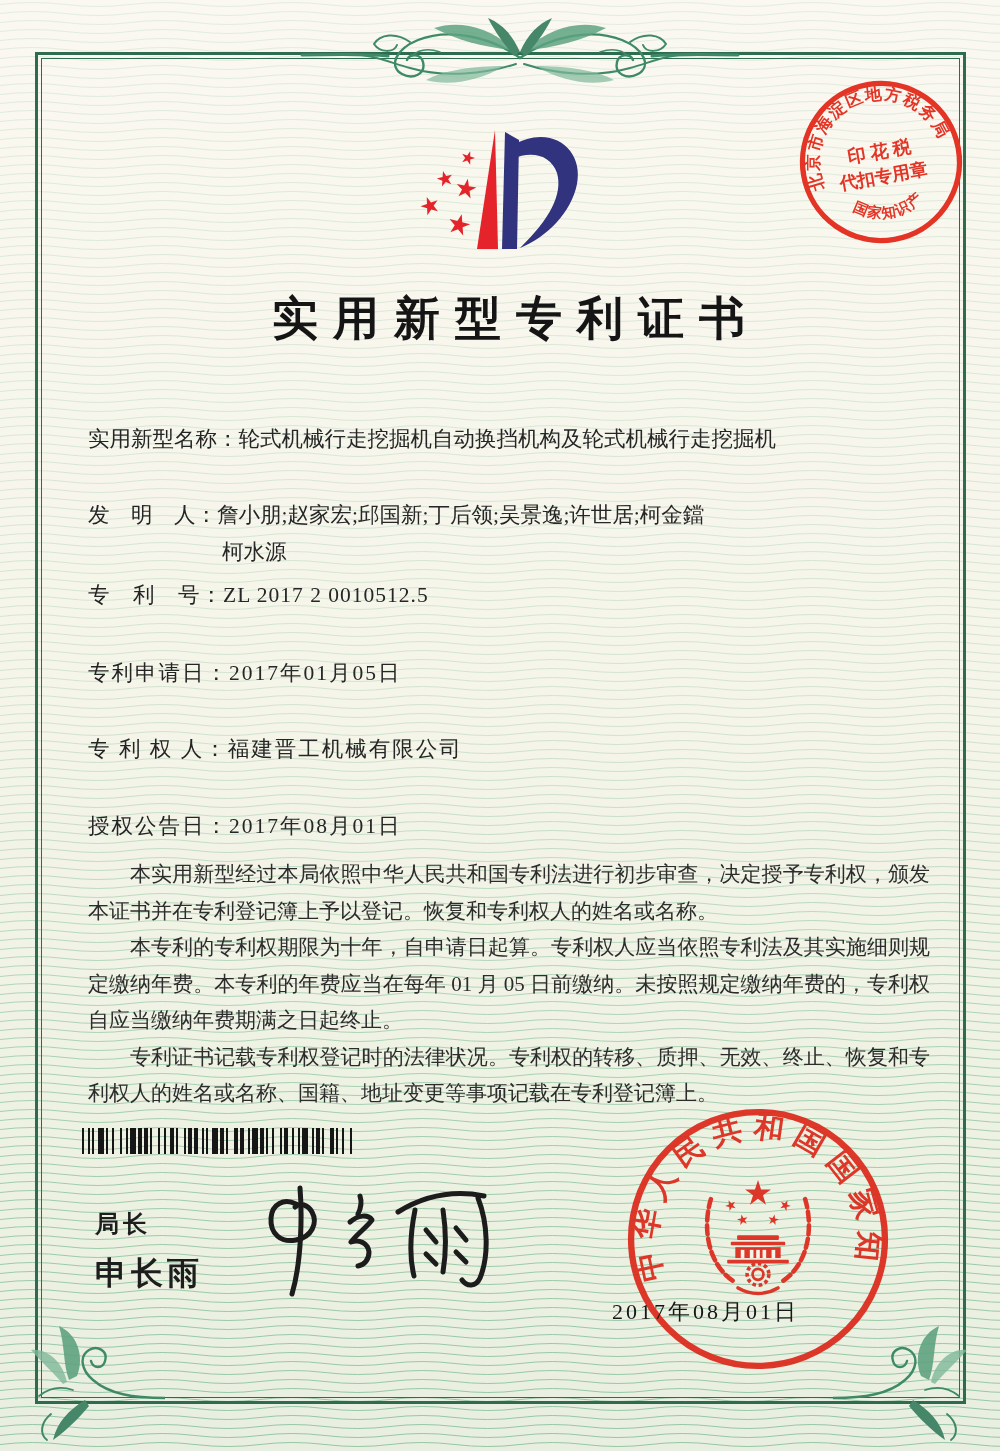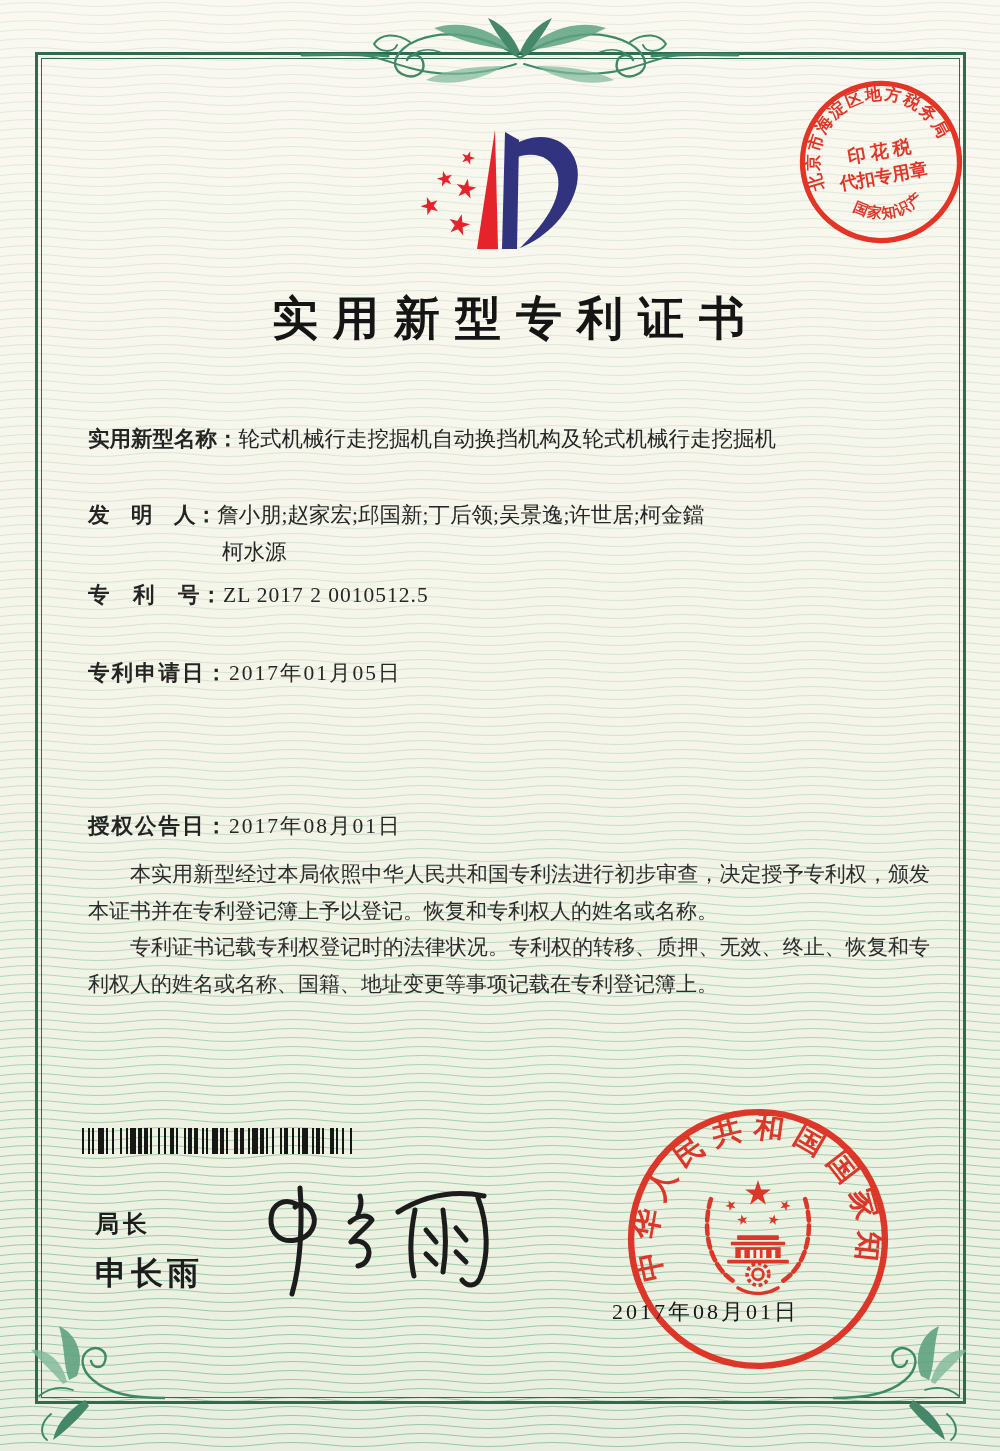--- a/index.html
+++ b/index.html
@@ -26,21 +26,21 @@
     position:absolute;left:93px;top:130px;z-index:3;
     font-size:22px;letter-spacing:6px;color:#3a3a3a;
   }
   .logo{position:absolute;left:400px;top:106px;width:212px;height:162px;z-index:3;}
   .tax-stamp{position:absolute;left:795px;top:76px;width:172px;height:172px;z-index:4;transform:rotate(-10deg);}
   .title{
     position:absolute;left:0;top:288px;width:1000px;text-align:center;z-index:3;
     font-size:46px;font-weight:bold;letter-spacing:15px;color:#151515;padding-left:16px;
   }
   .row{position:absolute;left:88px;width:840px;font-size:21.5px;color:#262626;z-index:3;white-space:nowrap;}
-  .row .lbl{color:#242424;font-weight:bold;}
+  .row .lbl{color:#242424;}
   .row-name{top:424px;}
   .row-inv{top:500px;}
   .row-inv2{top:537px;left:222px;}
   .row-patno{top:580px;letter-spacing:1px;}
   .row-filing{top:658px;letter-spacing:2px;}
   .row-patentee{top:734px;letter-spacing:2px;}
   .row-grant{top:811px;letter-spacing:2px;}
   .paras{position:absolute;left:88px;top:856px;width:842px;z-index:3;}
   .paras p{margin:0;text-indent:2em;font-size:21px;line-height:36.5px;color:#2c2c2c;text-align:justify;}
   .barcode{position:absolute;left:82px;top:1128px;width:276px;height:26px;z-index:3;display:flex;align-items:stretch;}
@@ -161,26 +161,30 @@
   </div>
   <div class="row row-inv2">
     <span>柯水源</span>
   </div>
   <div class="row row-patno">
     <span class="lbl">专　利　号：</span><span>ZL 2017 2 0010512.5</span>
   </div>
   <div class="row row-filing">
     <span class="lbl">专利申请日：</span><span>2017年01月05日</span>
   </div>
+  <div class="row row-patentee">
+    <span class="lbl">专 利 权 人：</span><span>福建晋工机械有限公司</span>
+  </div>
   <div class="row row-grant">
     <span class="lbl">授权公告日：</span><span>2017年08月01日</span>
   </div>
 
   <div class="paras">
     <p>本实用新型经过本局依照中华人民共和国专利法进行初步审查，决定授予专利权，颁发本证书并在专利登记簿上予以登记。恢复和专利权人的姓名或名称。</p>
+    <p>本专利的专利权期限为十年，自申请日起算。专利权人应当依照专利法及其实施细则规定缴纳年费。本专利的年费应当在每年 01 月 05 日前缴纳。未按照规定缴纳年费的，专利权自应当缴纳年费期满之日起终止。</p>
     <p>专利证书记载专利权登记时的法律状况。专利权的转移、质押、无效、终止、恢复和专利权人的姓名或名称、国籍、地址变更等事项记载在专利登记簿上。</p>
   </div>
 
   <div class="barcode">
       <span style="width:2px;background:#161616"></span>
       <span style="width:4px;background:transparent"></span>
       <span style="width:2px;background:#161616"></span>
       <span style="width:2px;background:transparent"></span>
       <span style="width:2px;background:#161616"></span>
       <span style="width:4px;background:transparent"></span>

